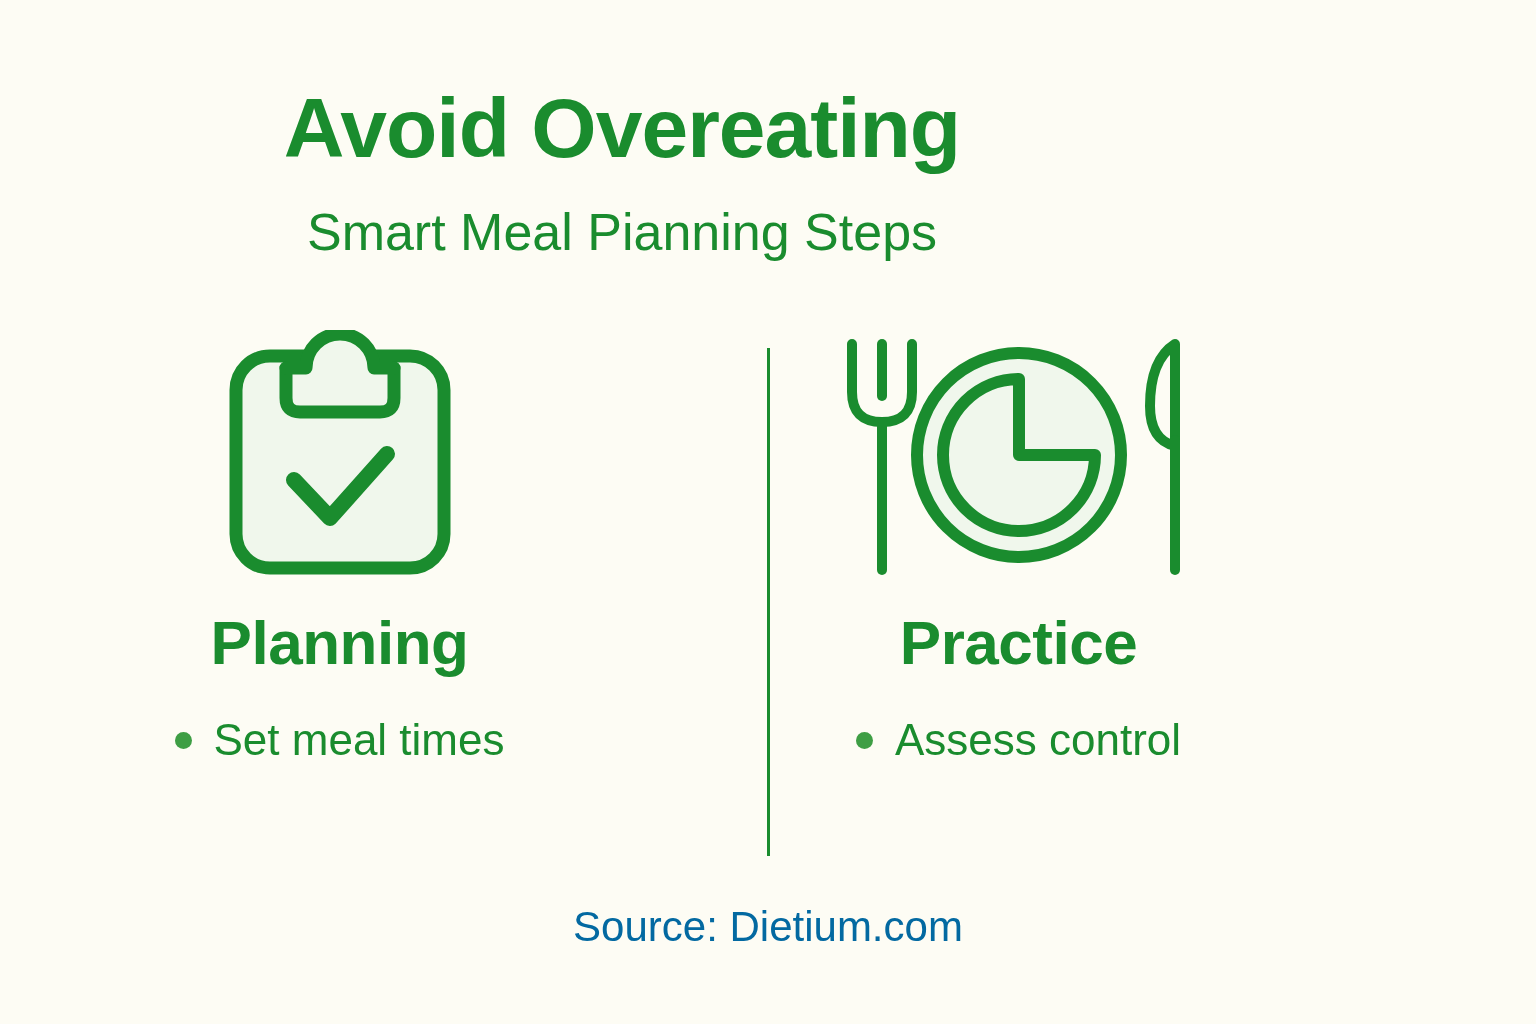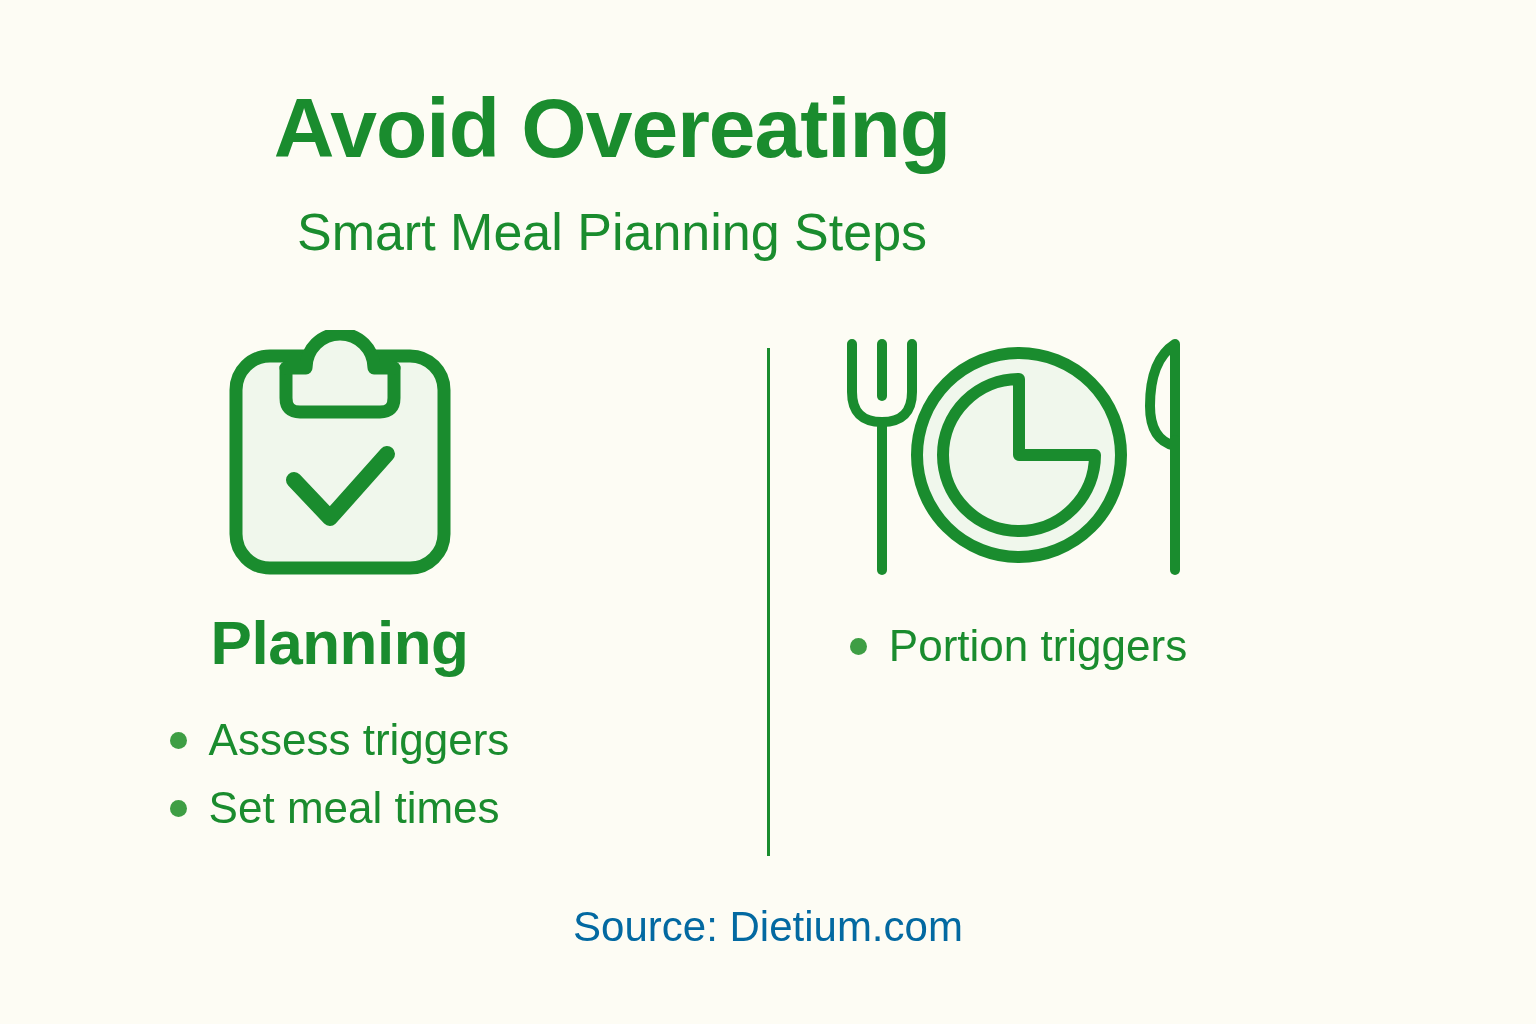--- a/index.html
+++ b/index.html
@@ -19,21 +19,21 @@
     width: 1536px;
     height: 1024px;
     background: #fdfcf4;
     box-sizing: border-box;
   }
 
   
   .header {
     position: absolute;
     top: 86px;
-    left: 0;
+    left: 10px;
     width: 1224px;
     text-align: center;
   }
 
   .title {
     font-size: 84px;
     font-weight: 700;
     color: #1a8c2e;
     line-height: 1.0;
     letter-spacing: -1px;
@@ -159,24 +159,20 @@
           <path d="M 62 38 L 62 68 Q 62 82 76 82 L 156 82 Q 170 82 170 68 L 170 38" fill="#f0f7ec" stroke="#1a8c2e" stroke-width="13" stroke-linecap="round" stroke-linejoin="round"></path>
           <path d="M 62 38 L 82 38 A 34 34 0 0 1 150 38 L 170 38" fill="#f0f7ec" stroke="#1a8c2e" stroke-width="13" stroke-linecap="round" stroke-linejoin="round"></path>
 
           <path d="M 70 150 L 106 188 L 163 124" fill="none" stroke="#1a8c2e" stroke-width="16" stroke-linecap="round" stroke-linejoin="round"></path>
         </svg>
       </div>
       <div class="col-heading">Planning</div>
       <ul class="bullets">
         <li class="bullet-item">
           <span class="bullet-dot"></span>
-          <span class="bullet-text">Assess triggers</span>
-        </li>
-        <li class="bullet-item">
-          <span class="bullet-dot"></span>
           <span class="bullet-text">Set meal times</span>
         </li>
       </ul>
     </div>
 
     <div class="column">
       <div class="icon-wrap">
         <svg width="370" height="250" viewBox="0 0 370 250">
 
           <g>
@@ -188,24 +184,25 @@
           <circle cx="185" cy="125" r="102" fill="#f0f7ec" stroke="#1a8c2e" stroke-width="12"></circle>
 
           <path d="M 185 49 L 185 125 L 261 125 A 76 76 0 1 1 185 49 Z" fill="#f0f7ec" stroke="#1a8c2e" stroke-width="12" stroke-linejoin="round"></path>
 
           <g>
             <path d="M 341 14 Q 316 30 316 76 Q 316 110 341 116 L 341 14 Z" fill="none" stroke="#1a8c2e" stroke-width="10" stroke-linecap="round" stroke-linejoin="round"></path>
             <path d="M 341 110 L 341 240" fill="none" stroke="#1a8c2e" stroke-width="10" stroke-linecap="round"></path>
           </g>
         </svg>
       </div>
+      <div class="col-heading">Practice</div>
       <ul class="bullets">
         <li class="bullet-item">
           <span class="bullet-dot"></span>
-          <span class="bullet-text">Portion triggers</span>
+          <span class="bullet-text">Assess control</span>
         </li>
       </ul>
     </div>
 
   </div>
 
   <div class="source">Source: Dietium.com</div>
 
 </div>
 

